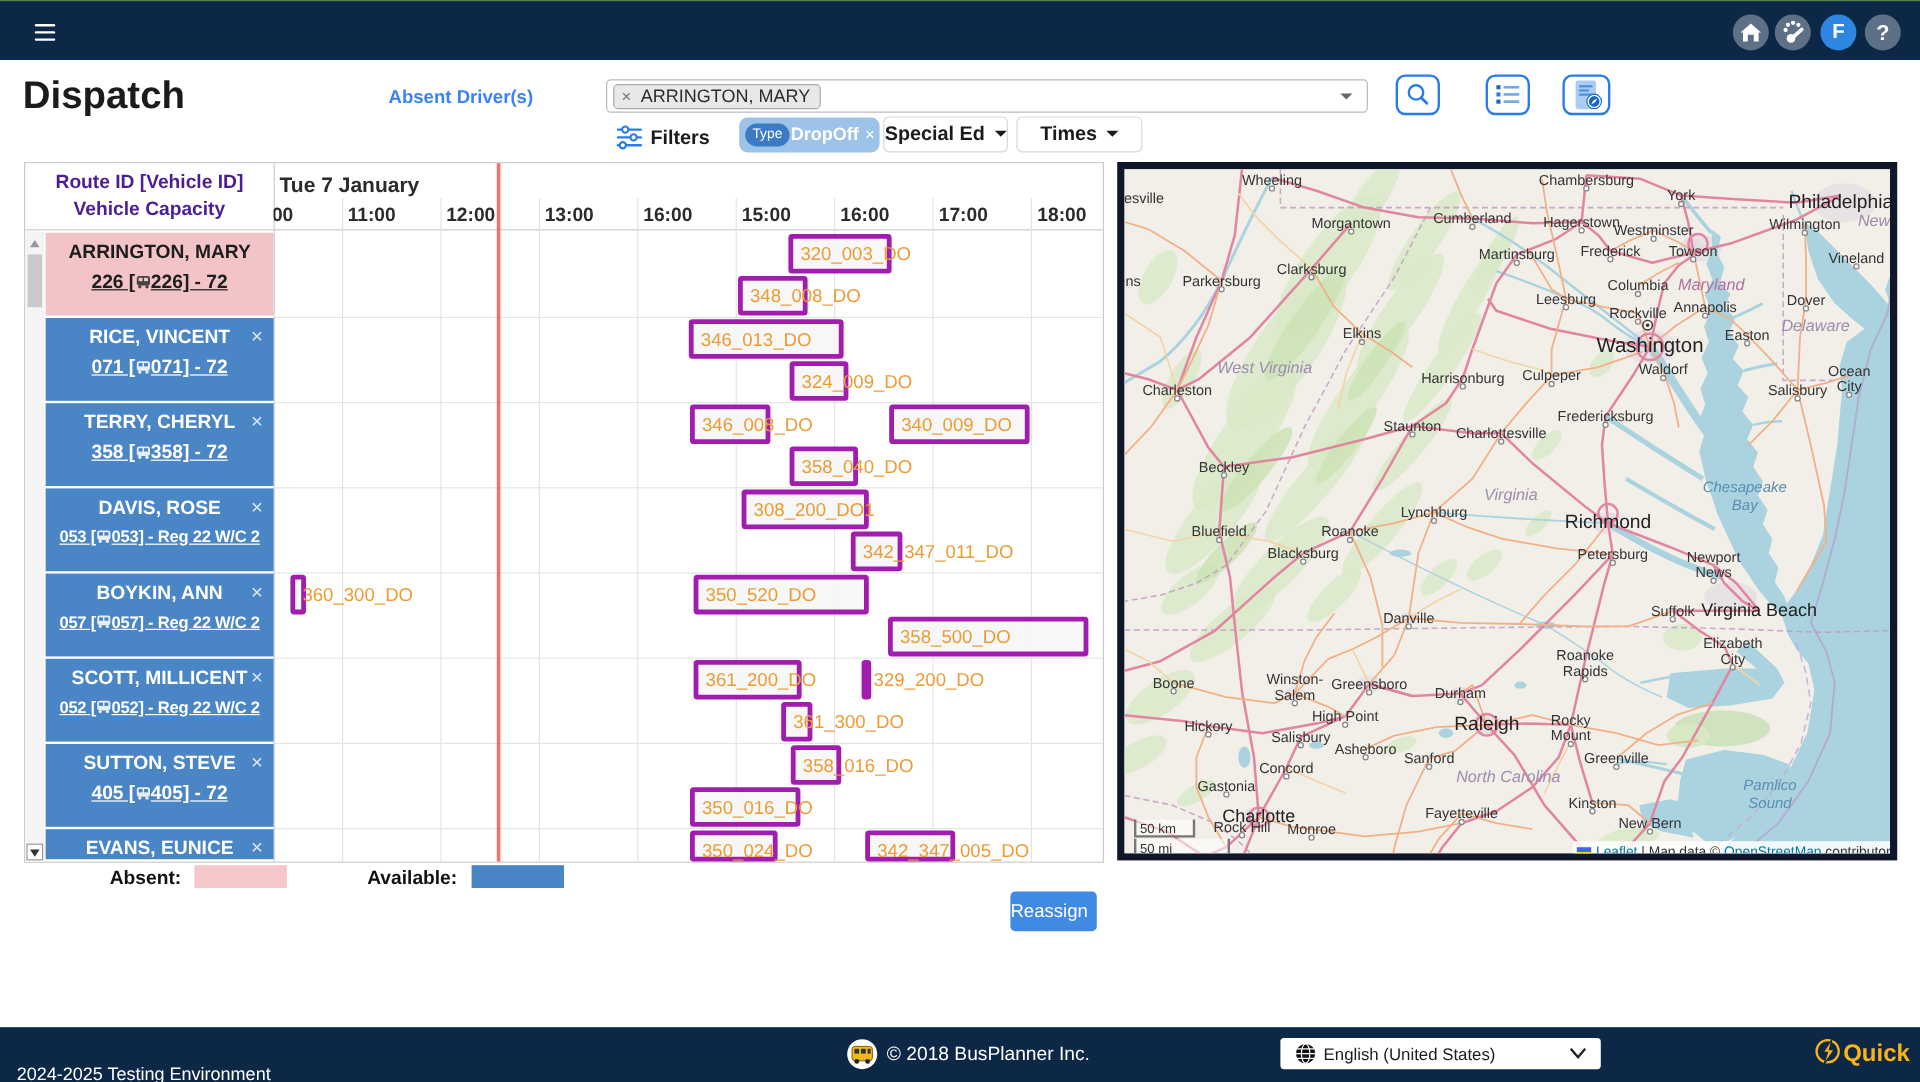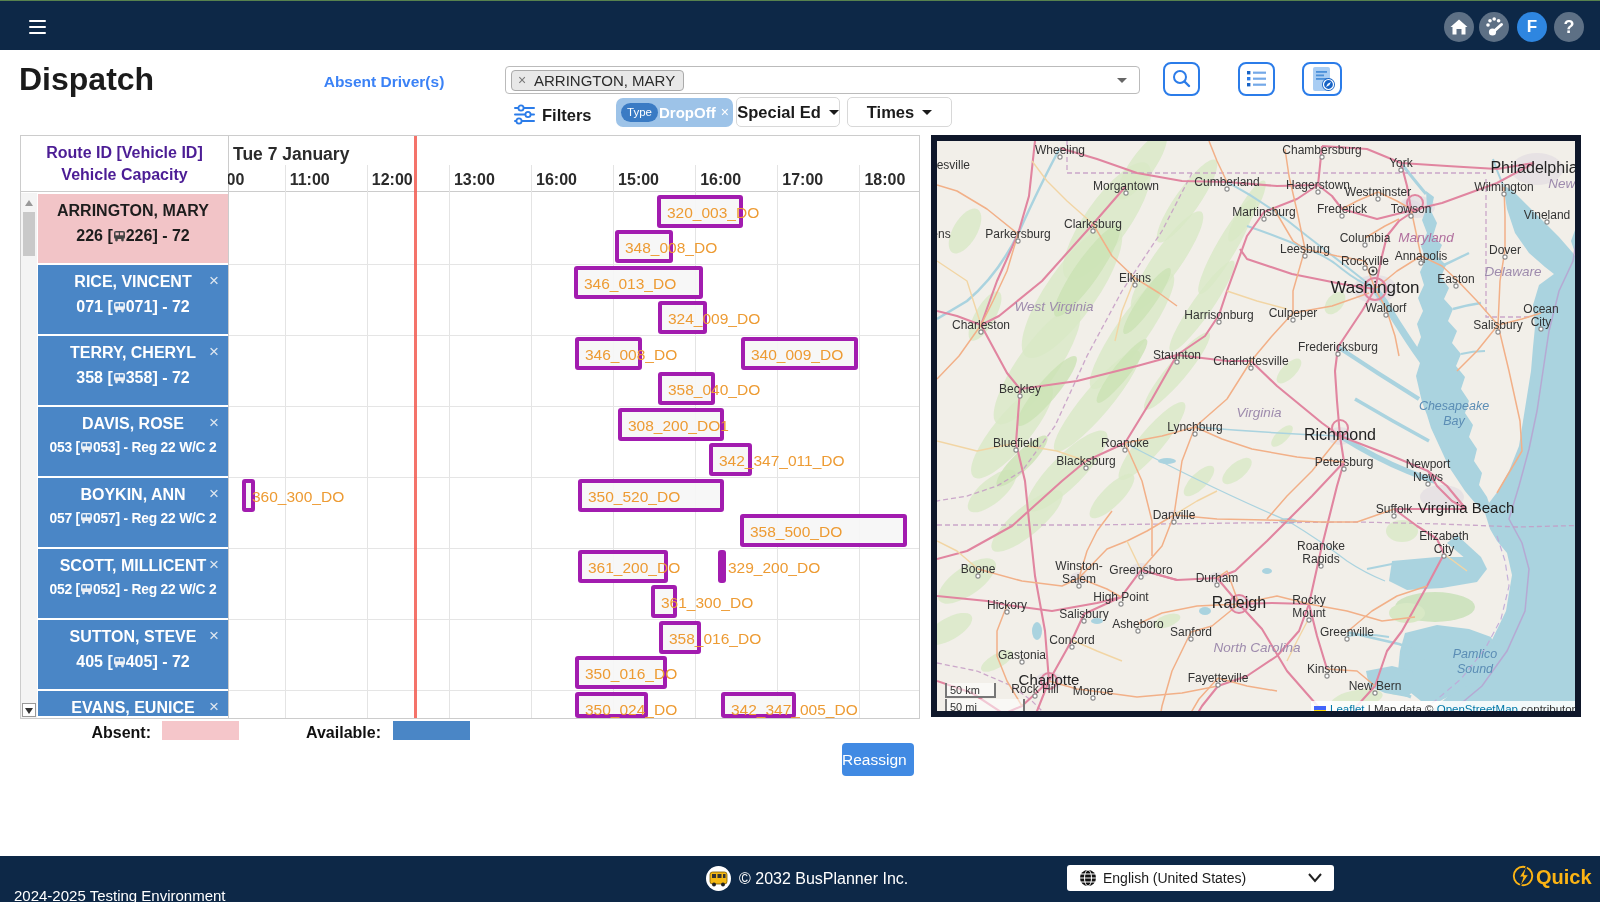--- a/index.html
+++ b/index.html
@@ -45,21 +45,21 @@
 #scrollbar { position:absolute; left:0px; top:57px; width:16px; height:525px; background:#f4f4f4; }
 #sthumb { position:absolute; left:2px; top:19px; width:12px; height:44px; background:#c9c9c9; }
 .sarrow-up { position:absolute; left:4px; top:7px; width:0; height:0; border-left:4.5px solid transparent; border-right:4.5px solid transparent; border-bottom:6px solid #999; }
 #sdownbox { position:absolute; left:1px; top:510px; width:14px; height:14px; background:#fff; border:1px solid #999; }
 .sarrow-dn { position:absolute; left:2px; top:4px; width:0; height:0; border-left:4.5px solid transparent; border-right:4.5px solid transparent; border-top:6px solid #333; }
 
 .drow { position:absolute; left:17px; width:190px; height:69px; color:#fff; font-weight:bold; font-size:16px; text-align:center; }
 .drow.blue { background:#4a86c6; }
 .drow.pink { background:#f2c4c7; color:#1d1d1d; }
 .drow .l1 { margin-top:8px; }
-.drow .l2 { margin-top:7px; white-space:nowrap; }
+.drow .l2 { margin-top:7px; white-space:nowrap;text-decoration:underline; }
 .drow .l2.long { font-size:13.8px; letter-spacing:-0.2px; }
 .drow .rx { position:absolute; right:9px; top:6px; font-size:17px; font-weight:normal; color:#dfe7f0; }
 .bus { display:inline-block; vertical-align:-1px; }
 
 .task { position:absolute; height:33px; border:4px solid #a21caf; border-radius:3px; background:rgba(246,246,246,.92); }
 .task span { position:absolute; left:6px; top:5px; font-size:15.5px; color:#ed9b33; white-space:nowrap; }
 
 
 #legAbsent { position:absolute; left:60px; top:724px; width:91px; text-align:right; font-size:16px; font-weight:bold; color:#111; }
 #swAbsent { position:absolute; left:162px; top:721px; width:77px; height:19px; background:#f5c6ca; }
@@ -682,21 +682,21 @@
   <div id="buscirc">
     <svg width="25" height="25" viewBox="0 0 25 25">
       <rect x="4" y="6" width="17" height="12" rx="2.5" fill="#f4b814" stroke="#7a5a00" stroke-width="0.8"></rect>
       <rect x="6" y="8" width="4" height="4" fill="#333"></rect>
         <rect x="11.5" y="8" width="4" height="4" fill="#333"></rect>
         <rect x="17" y="8" width="2.5" height="4" fill="#333"></rect>
       <circle cx="8" cy="18.5" r="2" fill="#222"></circle>
         <circle cx="17" cy="18.5" r="2" fill="#222"></circle>
     </svg>
   </div>
-  <div id="footc">© 2032 BusPlanner Inc.</div>
+  <div id="footc">© 2018 BusPlanner Inc.</div>
 </div>
 <div id="langsel">
   <svg style="position:absolute; left:12px; top:4px;" width="18" height="18" viewBox="0 0 18 18">
     <circle cx="9" cy="9" r="8" fill="#111"></circle>
     <g stroke="#fff" stroke-width="1" fill="none">
         <ellipse cx="9" cy="9" rx="3.5" ry="8"></ellipse>
         <line x1="1" y1="9" x2="17" y2="9"></line>
         <line x1="2" y1="5" x2="16" y2="5"></line>
         <line x1="2" y1="13" x2="16" y2="13"></line>
       </g>

